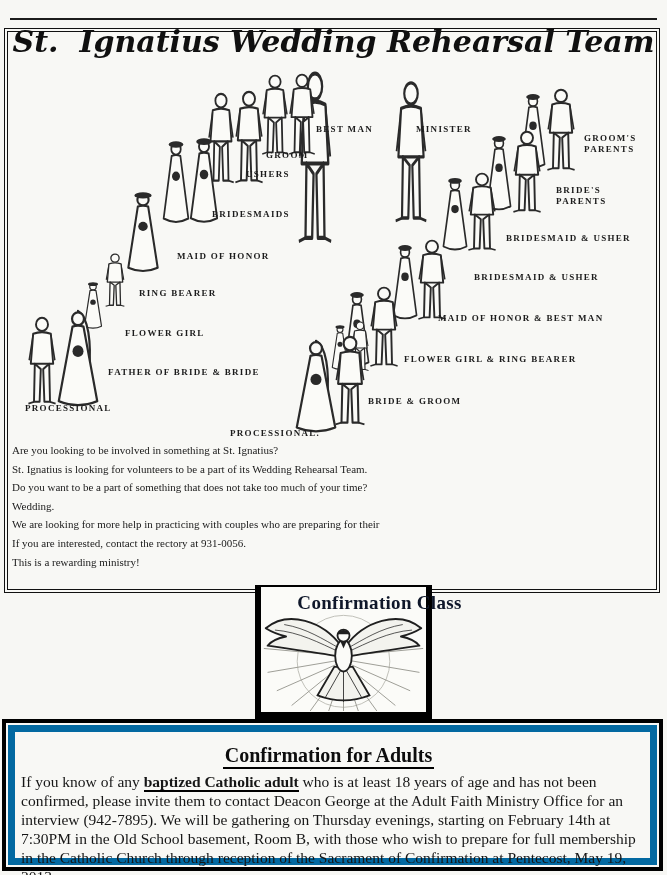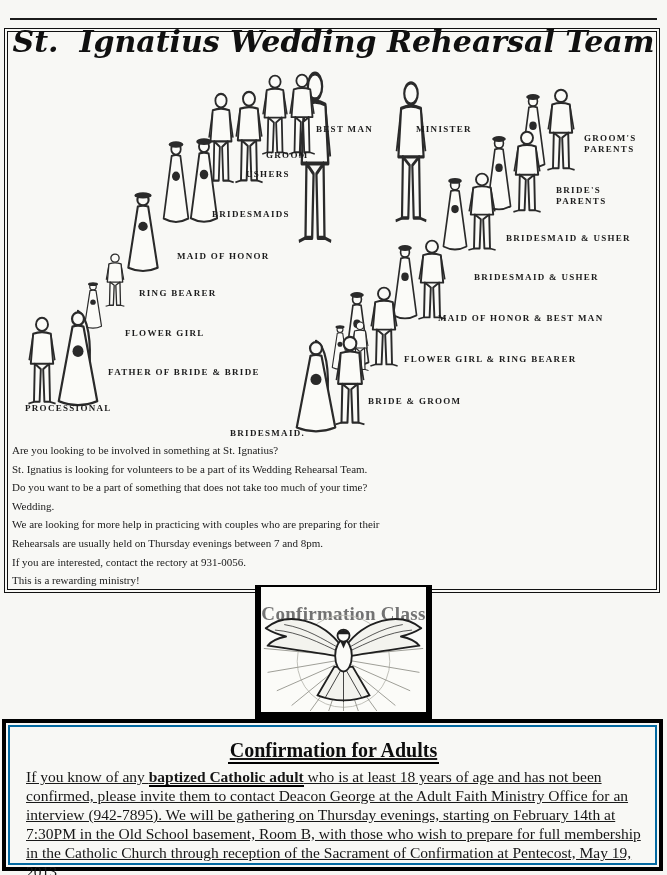--- a/index.html
+++ b/index.html
@@ -21,29 +21,29 @@
   .role-label{position:absolute;font-family:"Liberation Serif",serif;font-weight:bold;
         font-size:9px;letter-spacing:1.3px;color:#1c1c1c;white-space:pre-line;
         line-height:11px;z-index:2;}
 
   .wedding-text{position:absolute;left:12px;top:441px;width:640px;
         font-size:11px;line-height:18.6px;z-index:2;}
 
   .conf-img{position:absolute;left:255px;top:585px;width:177px;height:134px;
         box-sizing:border-box;background:#fbfbf8;z-index:4;
         border:2px solid #000;border-left-width:6px;border-right-width:6px;border-bottom-width:7px;}
-  .conf-title{position:absolute;top:16px;left:0;width:100%;text-align:center;
+  .conf-title{position:absolute;top:5px;left:0;width:100%;text-align:center;
         font-family:"Liberation Serif",serif;font-size:19px;font-weight:600;
-        letter-spacing:.3px;color:#737373;}
+        letter-spacing:.3px;color:#0f172a;padding-left:36px;}
   .dove{position:absolute;left:1px;top:21px;width:163px;height:103px;}
 
   .adults-box{position:absolute;left:2px;top:719px;width:661px;height:152px;
         box-sizing:border-box;border:4px solid #000;background:#f8f8f5;z-index:3;}
   .adults-inner{position:absolute;left:2px;right:2px;top:2px;bottom:2px;
-        border:2px solid #0369a1;box-sizing:border-box;padding:12px 14px 0 16px;text-decoration:underline;}
+        border:7px solid #0369a1;box-sizing:border-box;padding:12px 14px 0 6px;}
   .adults-title{text-align:center;font-size:20px;font-weight:bold;margin:0 0 5px 0;color:#0d0d0d;}
   .adults-title .u{border-bottom:2px solid #000;padding:0 2px 1px 2px;}
   .adults-text{font-size:15.5px;line-height:19px;color:#161616;}
   .hl{font-weight:bold;border-bottom:2px solid #000;}
 </style>
 </head>
 <body>
 
 <svg width="0" height="0" style="position:absolute">
   <defs>
@@ -182,29 +182,28 @@
 
   <div class="role-label" style="left:584px;top:133px">GROOM'S
 PARENTS</div>
   <div class="role-label" style="left:556px;top:185px">BRIDE'S
 PARENTS</div>
   <div class="role-label" style="left:506px;top:233px">BRIDESMAID &amp; USHER</div>
   <div class="role-label" style="left:474px;top:272px">BRIDESMAID &amp; USHER</div>
   <div class="role-label" style="left:438px;top:313px">MAID OF HONOR &amp; BEST MAN</div>
   <div class="role-label" style="left:404px;top:354px">FLOWER GIRL &amp; RING BEARER</div>
   <div class="role-label" style="left:368px;top:396px">BRIDE &amp; GROOM</div>
-  <div class="role-label" style="left:230px;top:428px">BRIDESMAID.</div>
+  <div class="role-label" style="left:230px;top:428px">PROCESSIONAL.</div>
 
   <div class="wedding-text">
     <div>Are you looking to be involved in something at St. Ignatius?</div>
     <div>St. Ignatius is looking for volunteers to be a part of its Wedding Rehearsal Team.</div>
     <div>Do you want to be a part of something that does not take too much of your time?</div>
     <div>Wedding.</div>
     <div>We are looking for more help in practicing with couples who are preparing for their</div>
-    <div>Rehearsals are usually held on Thursday evenings between 7 and 8pm.</div>
     <div>If you are interested, contact the rectory at 931-0056.</div>
     <div>This is a rewarding ministry!</div>
   </div>
 
   <div class="conf-img">
     <div class="conf-title">Confirmation Class</div>
     <svg class="dove" viewBox="0 0 176 112" preserveAspectRatio="none">
       <circle cx="88" cy="58" r="50" fill="none" stroke="#bcbcb4" stroke-width="1"></circle>
       <g stroke="#97978f" stroke-width="1" fill="none">
         <path d="M88 52 L2 44 M88 52 L174 44 M88 56 L6 70 M88 56 L170 70 M88 58 L16 90 M88 58 L160 90 M88 60 L32 106 M88 60 L144 106 M88 62 L52 112 M88 62 L124 112 M88 64 L72 112 M88 64 L104 112 M88 64 L88 112"></path>

